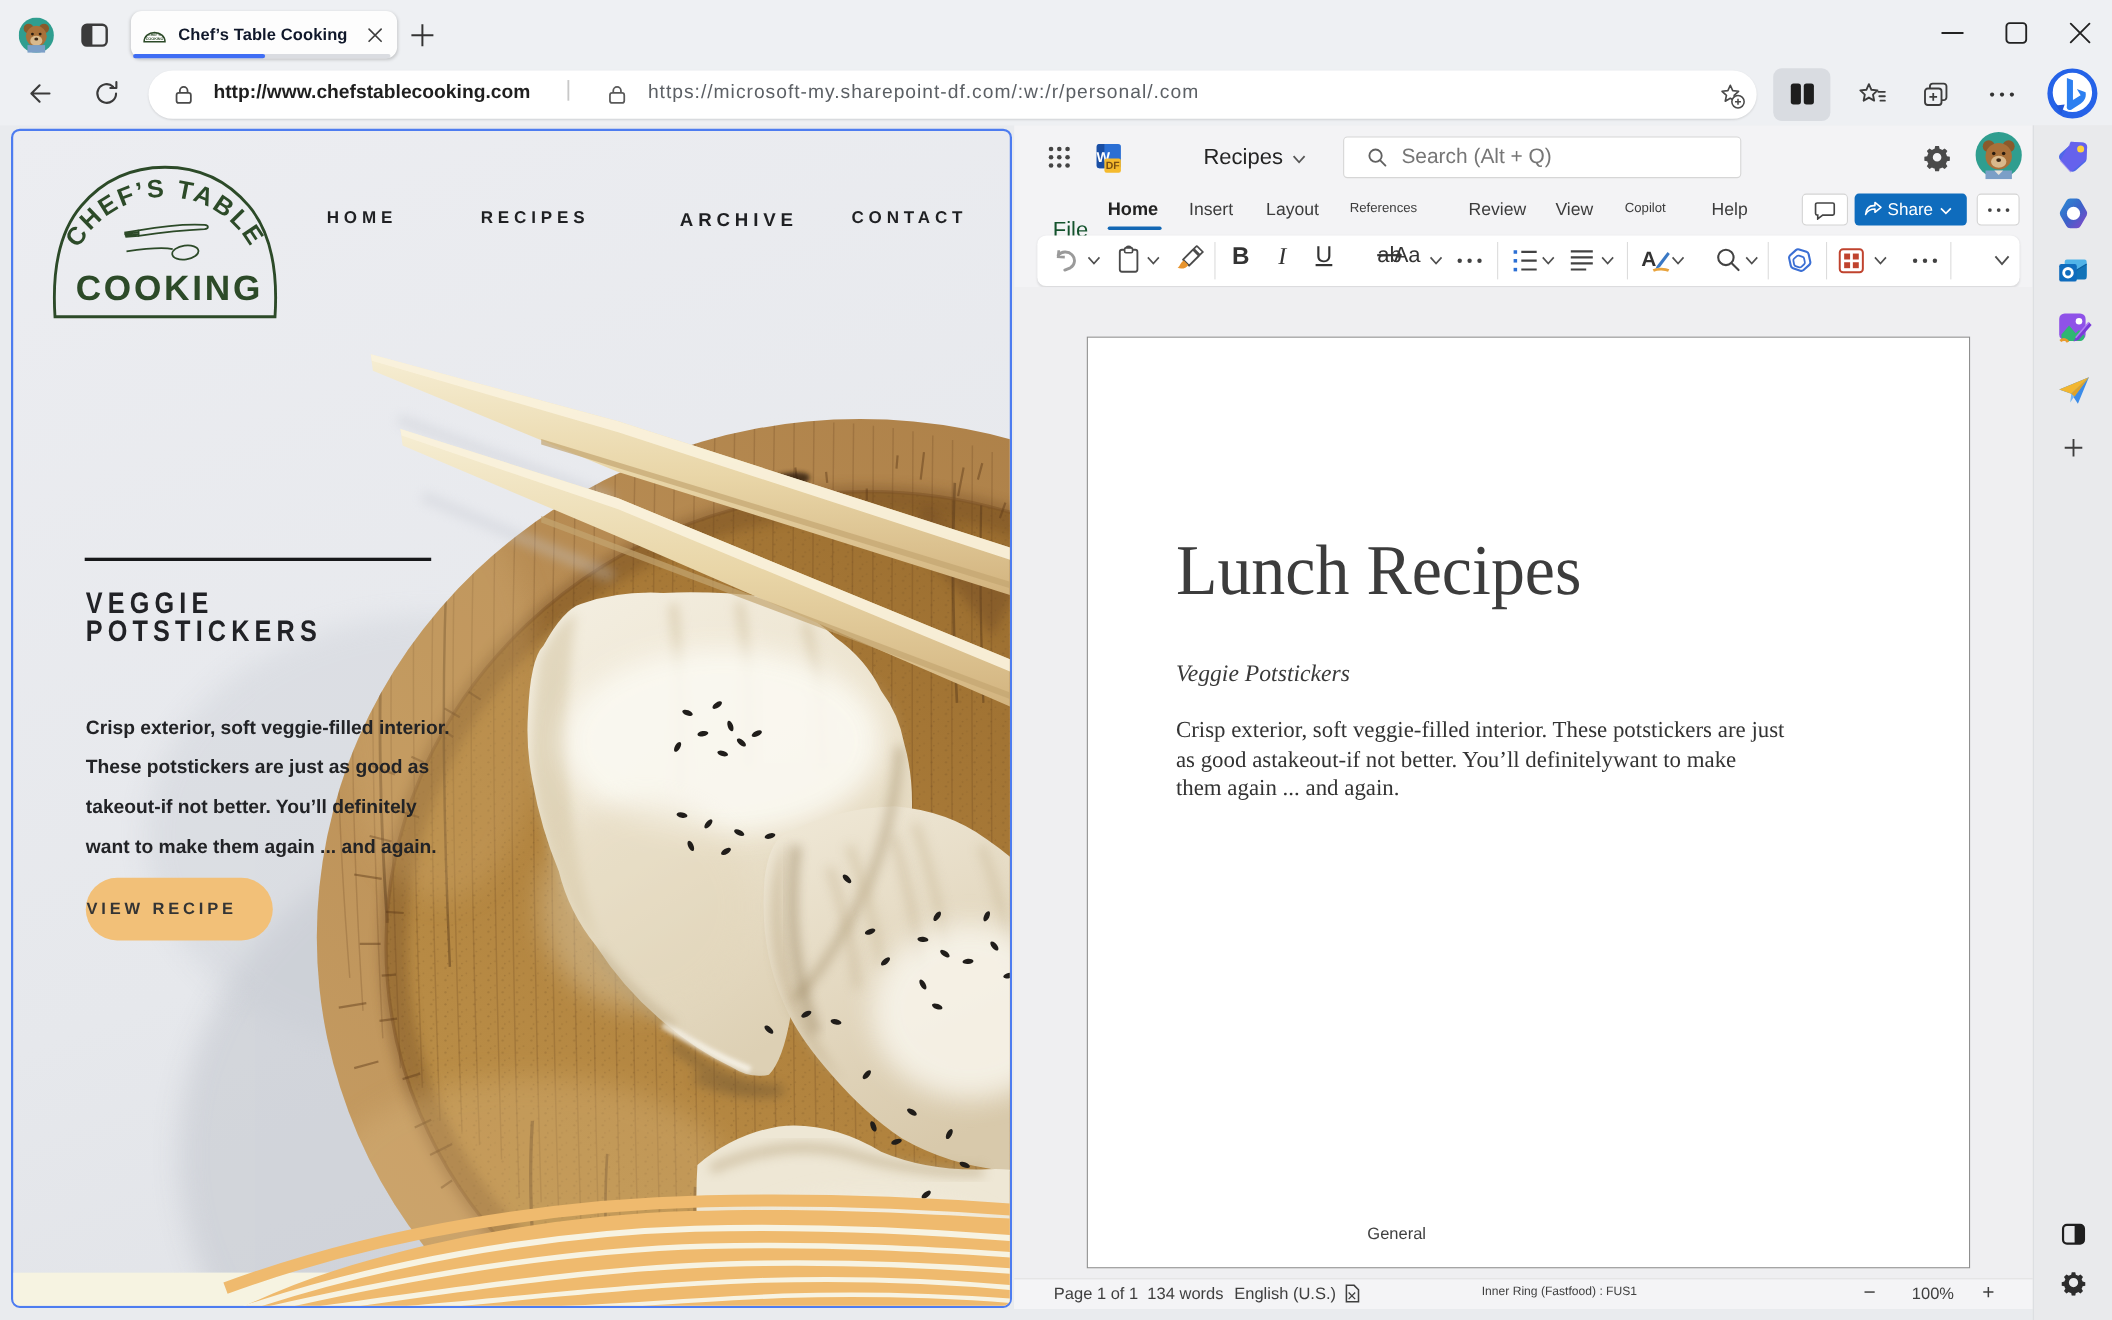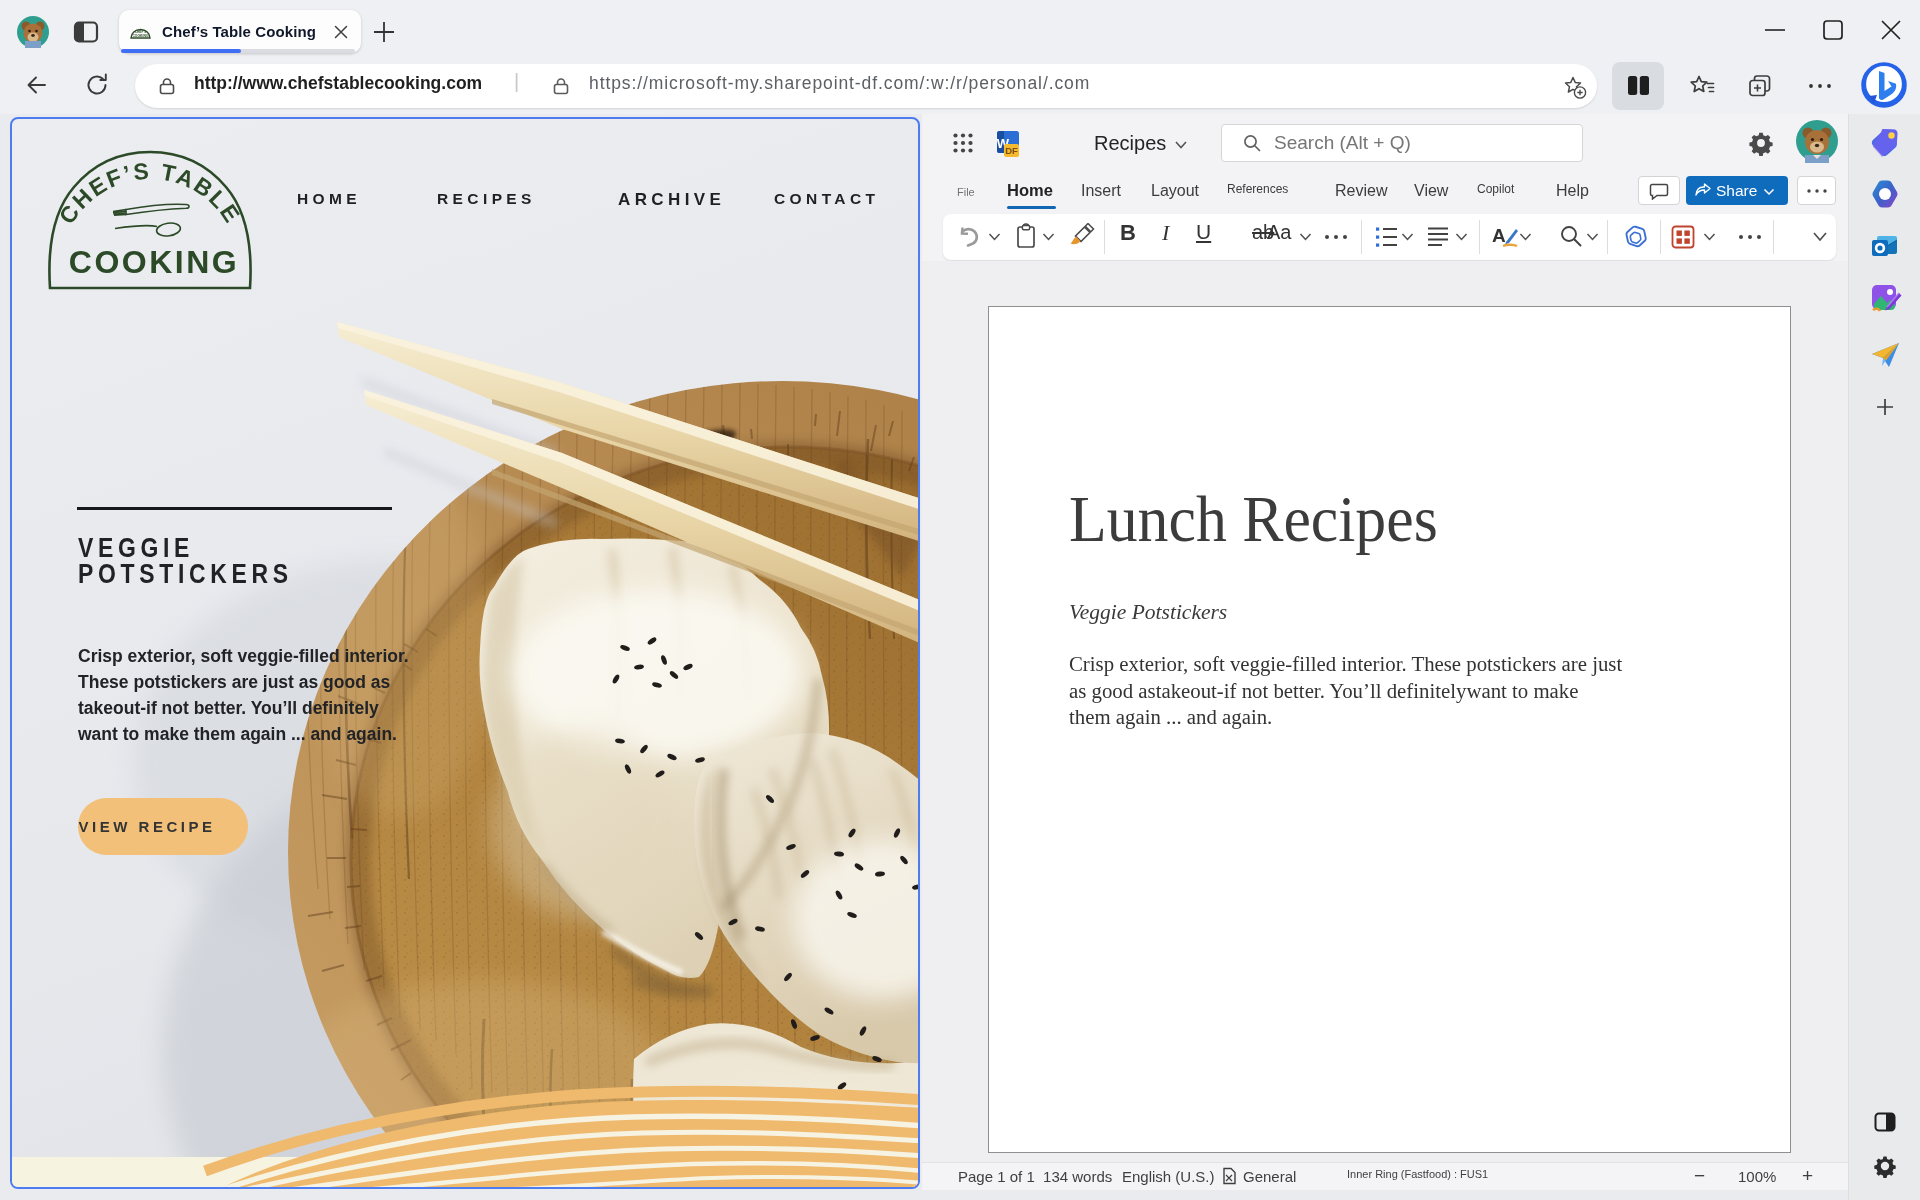--- a/index.html
+++ b/index.html
@@ -290,21 +290,21 @@
 
 <div class="abs" style="left:285px;top:71px;font-size:15.5px;font-weight:700;letter-spacing:4.4px;color:#1f2023;">HOME</div>
 <div class="abs" style="left:425px;top:71px;font-size:15.5px;font-weight:700;letter-spacing:4.4px;color:#1f2023;">RECIPES</div>
 <div class="abs" style="left:590px;top:71px;font-size:17px;font-weight:700;letter-spacing:4.4px;color:#1f2023;margin-left:16px;">ARCHIVE</div>
 <div class="abs" style="left:762px;top:71px;font-size:15.5px;font-weight:700;letter-spacing:4.4px;color:#1f2023;">CONTACT</div>
 
 <div class="abs" style="left:65px;top:388px;width:315px;height:3px;background:#17181a;"></div>
 
 <div class="abs" style="left:66px;top:416px;font-size:27px;font-weight:700;letter-spacing:5.5px;line-height:26px;color:#212226;transform:scaleX(.85);transform-origin:left top;">VEGGIE<br>POTSTICKERS</div>
 
-<div class="abs" style="left:66px;top:524px;font-size:17.5px;font-weight:600;letter-spacing:0px;line-height:26px;color:#222326;">Crisp exterior, soft veggie-filled interior.<br>These potstickers are just as good as<br>takeout-if not better. You’ll definitely<br>want to make them again ... and again.</div>
+<div class="abs" style="left:66px;top:524px;font-size:17.5px;font-weight:600;letter-spacing:0px;line-height:36px;color:#222326;">Crisp exterior, soft veggie-filled interior.<br>These potstickers are just as good as<br>takeout-if not better. You’ll definitely<br>want to make them again ... and again.</div>
 
 <div class="abs" style="left:66px;top:679px;width:170px;height:57px;background:#f2c078;border-radius:29px;"></div>
 <div class="abs" style="left:66px;top:699px;width:138px;text-align:center;font-size:15px;font-weight:700;letter-spacing:3.5px;color:#343434;">VIEW RECIPE</div>
 </div>
 
 <div class="abs" id="word" style="left:922px;top:114px;width:926px;height:1076px;background:#f3f3f5;">
 
 <svg class="abs" style="left:30px;top:18px;" width="22" height="22" viewBox="0 0 22 22">
   <g fill="#444">
         <circle cx="3.5" cy="3.5" r="2.1"></circle>
@@ -344,21 +344,21 @@
       <circle cx="31" cy="14" r="5.5" fill="#8a5a2b"></circle>
   <circle cx="22" cy="23" r="12" fill="#a9713a"></circle>
   <ellipse cx="22" cy="28" rx="7" ry="5.5" fill="#d9b98c"></ellipse>
   <circle cx="17.5" cy="20.5" r="1.6" fill="#2a1c10"></circle>
       <circle cx="26.5" cy="20.5" r="1.6" fill="#2a1c10"></circle>
   <ellipse cx="22" cy="26.5" rx="2.2" ry="1.7" fill="#3a2716"></ellipse>
   <path d="M10 36 h24 v8 h-24 z" fill="#7b9fc7"></path>
       <path d="M18 36 l4 4 l4 -4 z" fill="#e8e4da"></path>
 </svg>
 
-<div class="abs" style="left:35px;top:72px;font-size:11px;color:#737373;">File</div>
+<div class="abs" style="left:35px;top:84px;font-size:20px;color:#14532d;">File</div>
 <div class="abs" style="left:85px;top:67px;font-size:16.5px;font-weight:700;color:#222;">Home</div>
 <div class="abs" style="left:85px;top:92px;width:49px;height:3px;background:#1267b4;border-radius:2px;"></div>
 <div class="abs" style="left:159px;top:68px;font-size:16px;color:#3c3c3c;">Insert</div>
 <div class="abs" style="left:229px;top:68px;font-size:16px;color:#3c3c3c;">Layout</div>
 <div class="abs" style="left:305px;top:68px;font-size:12px;color:#3c3c3c;">References</div>
 <div class="abs" style="left:413px;top:68px;font-size:16px;color:#3c3c3c;">Review</div>
 <div class="abs" style="left:492px;top:68px;font-size:16px;color:#3c3c3c;">View</div>
 <div class="abs" style="left:555px;top:68px;font-size:12px;color:#3c3c3c;">Copilot</div>
 <div class="abs" style="left:634px;top:68px;font-size:16px;color:#3c3c3c;">Help</div>
 <div class="abs" style="left:716px;top:62px;width:42px;height:29px;background:#fff;border:1px solid #d4d4d4;border-radius:4px;"></div>
@@ -485,21 +485,21 @@
 <div class="abs" style="left:147px;top:486px;font-family:'Liberation Serif',serif;font-style:italic;font-size:21.5px;color:#3a3a3a;">Veggie Potstickers</div>
 <div class="abs" style="left:147px;top:537px;font-family:'Liberation Serif',serif;font-size:20.8px;line-height:26.5px;color:#333;">Crisp exterior, soft veggie-filled interior. These potstickers are just<br>as good astakeout-if not better. You’ll definitelywant to make<br>them again ... and again.</div>
 
 <div class="abs" style="left:0;top:1048px;width:926px;height:28px;background:#f4f4f6;border-top:1px solid #e2e2e2;"></div>
 <div class="abs" style="left:36px;top:1054px;font-size:15px;color:#3f3f3f;">Page 1 of 1&nbsp;&nbsp;134 words</div>
 <div class="abs" style="left:200px;top:1054px;font-size:15px;color:#3f3f3f;">English (U.S.)</div>
 <svg class="abs" style="left:299px;top:1053px;" width="16" height="18" viewBox="0 0 16 18">
       <path d="M3 1.5 h7 l4 4 v11 h-11 z" fill="none" stroke="#3f3f3f" stroke-width="1.4"></path>
       <path d="M5 8 l6 6 M11 8 l-6 6" stroke="#3f3f3f" stroke-width="1.2"></path>
     </svg>
-<div class="abs" style="left:321px;top:1054px;font-size:15px;color:#3f3f3f;">General</div>
+<div class="abs" style="left:321px;top:999px;font-size:15px;color:#3f3f3f;">General</div>
 <div class="abs" style="left:425px;top:1054px;font-size:11px;color:#3f3f3f;">Inner Ring (Fastfood) : FUS1</div>
 <div class="abs" style="left:772px;top:1051px;font-size:19px;color:#3f3f3f;">−</div>
 <div class="abs" style="left:816px;top:1054px;font-size:15px;color:#3f3f3f;">100%</div>
 <div class="abs" style="left:880px;top:1051px;font-size:19px;color:#3f3f3f;">+</div>
 </div>
 
 <div class="abs" id="rail" style="left:1848px;top:114px;width:72px;height:1086px;background:#e9eaec;border-left:1px solid #dcdee1;">
 <svg class="abs" style="left:11px;top:-53px;" width="48" height="48" viewBox="0 0 48 48">
   <circle cx="24" cy="23" r="19.5" fill="#fff" stroke="#2563e8" stroke-width="3.2"></circle>
   <path d="M9 35 l5 7 3-8 z" fill="#2156d8"></path>

